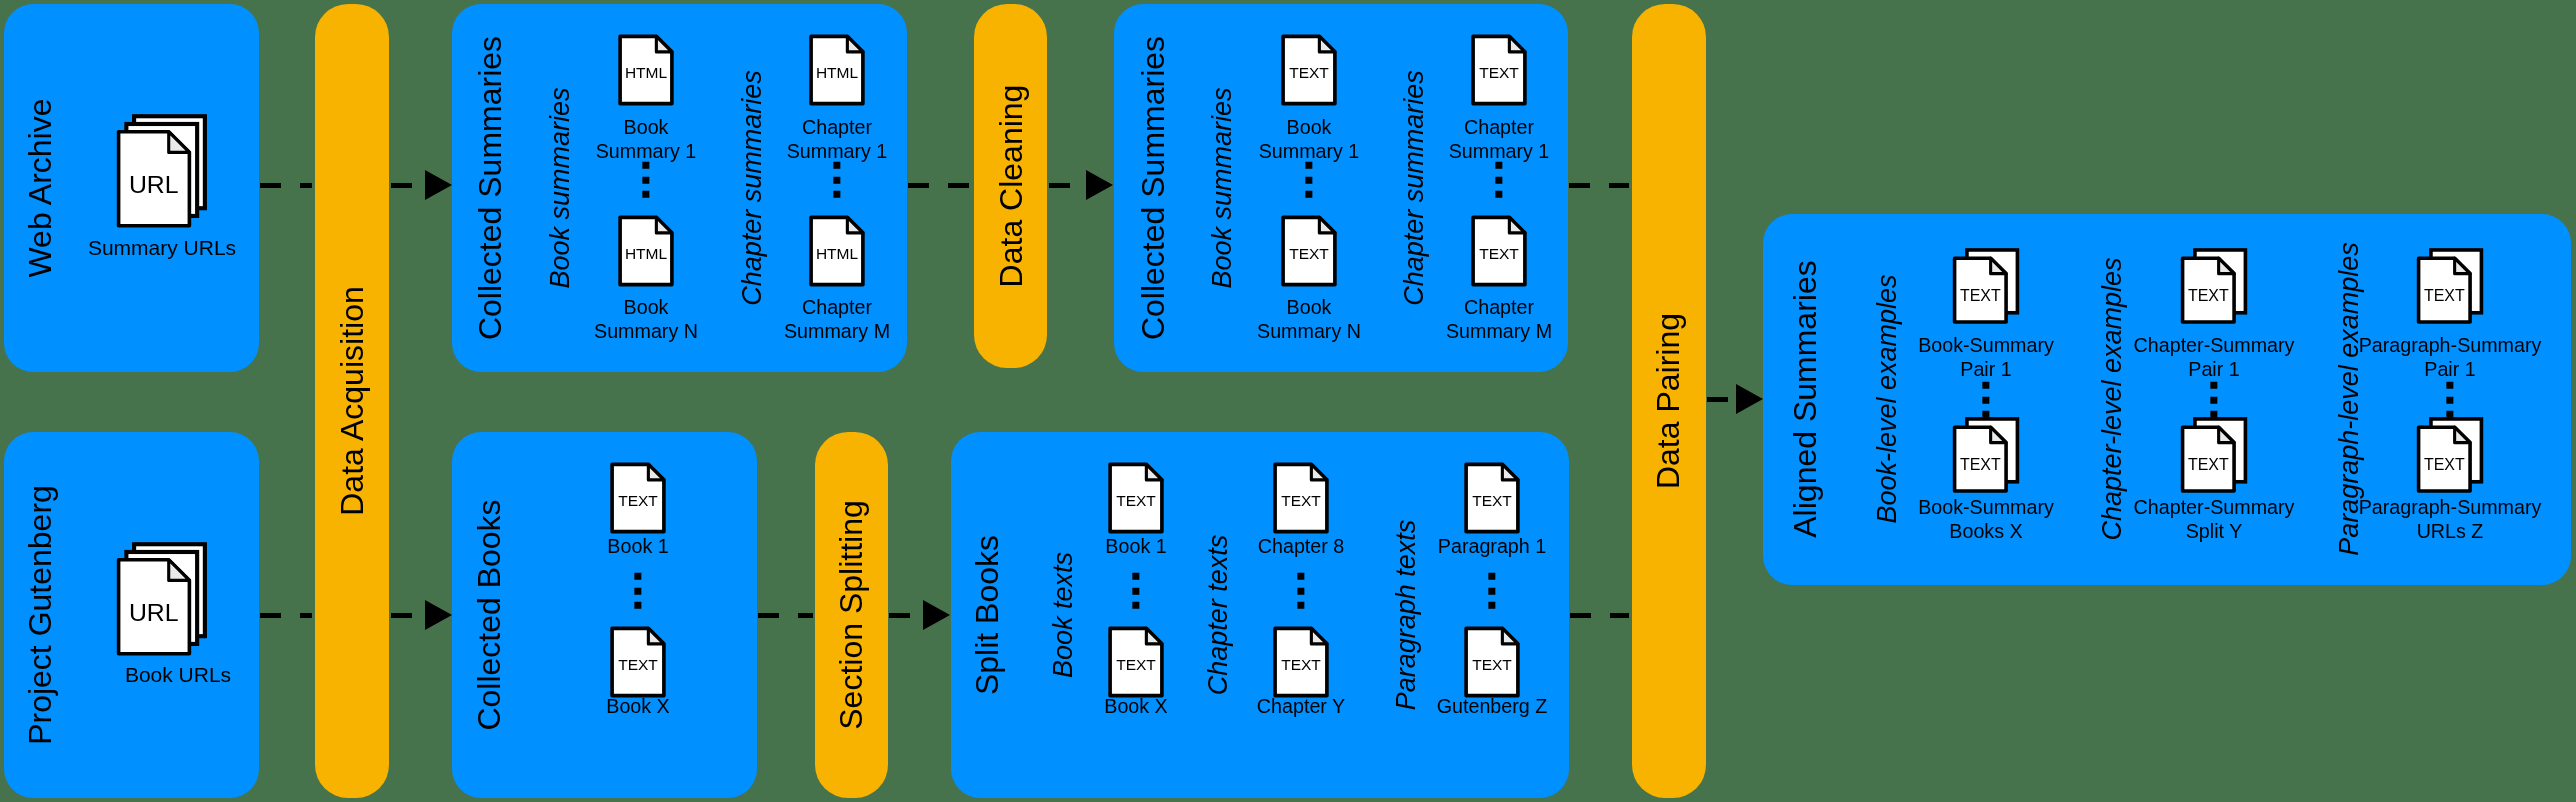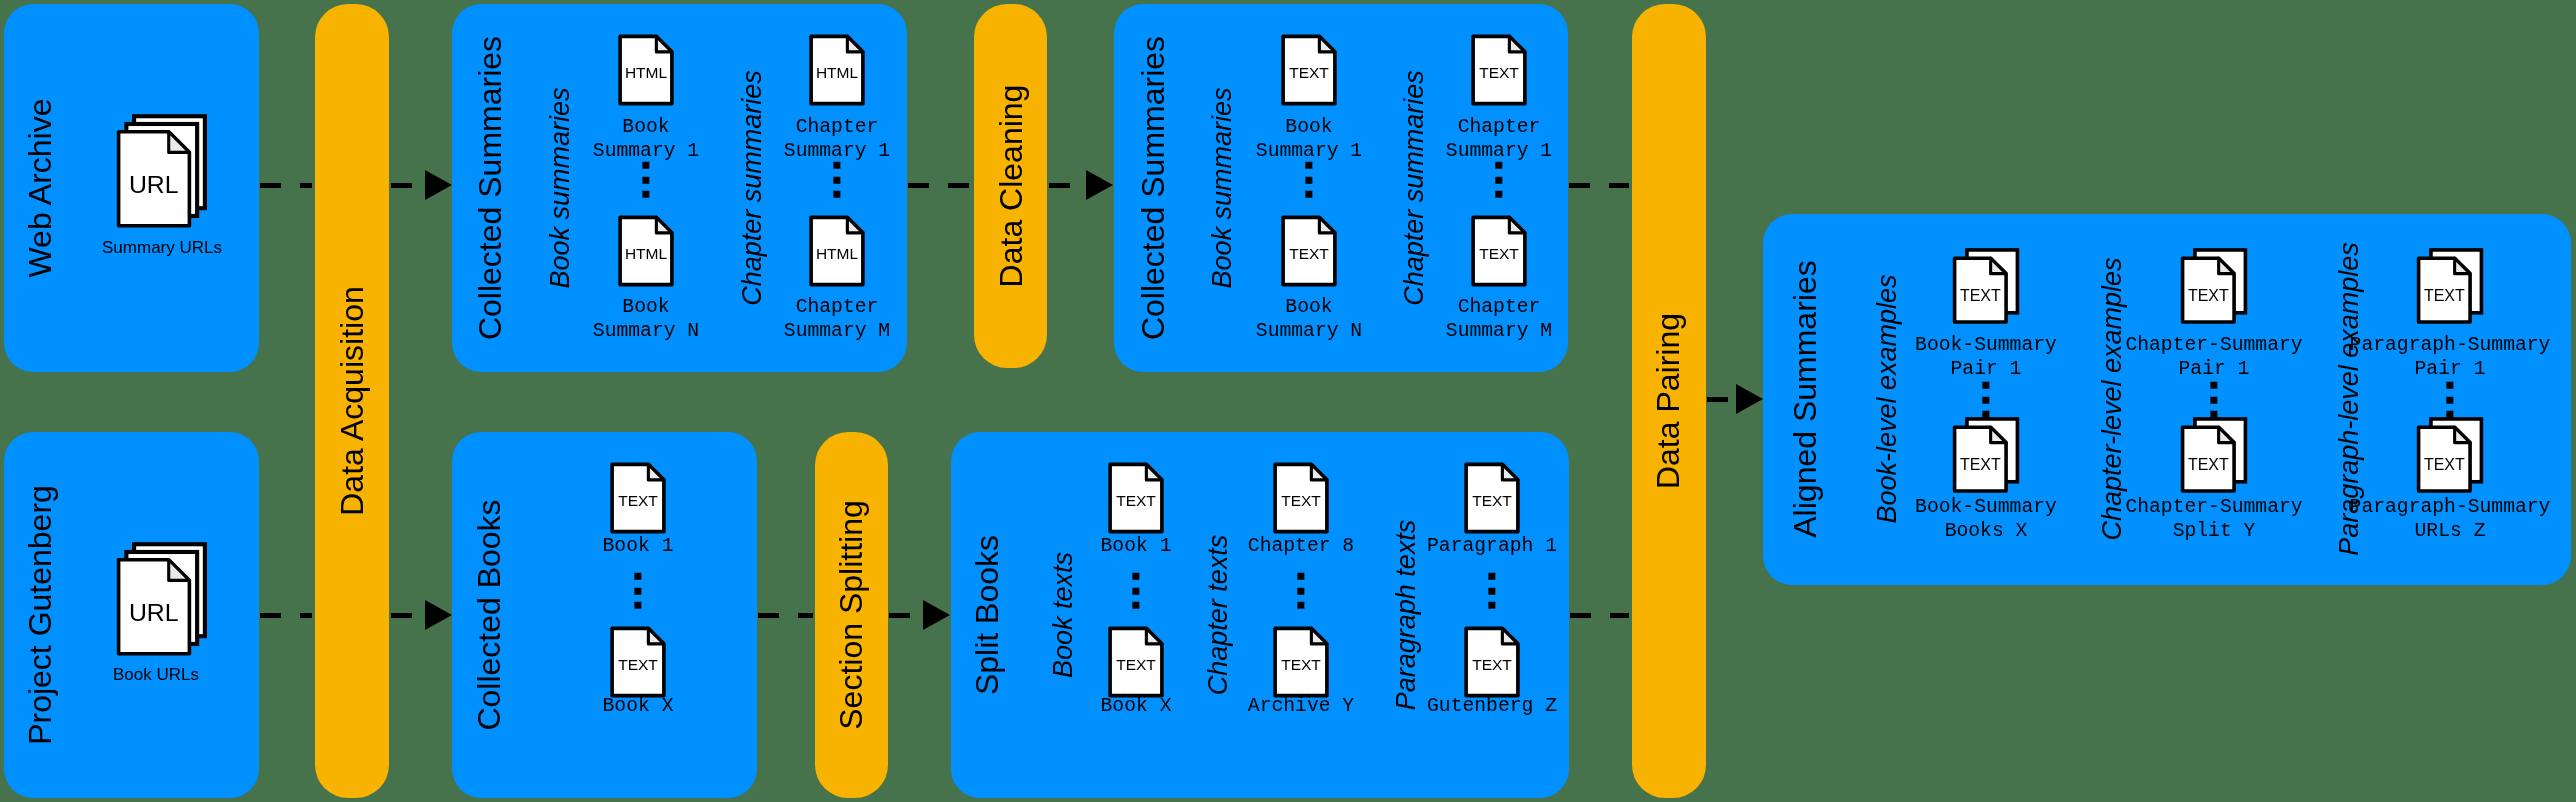--- a/index.html
+++ b/index.html
@@ -28,25 +28,25 @@
     white-space:nowrap;
     display:block;
   }
   .vtext.title > span{font-size:32px;}
   .vtext.sub > span{font-size:27px;font-style:italic;}
   .icon{position:absolute;transform:translate(-50%,-50%);line-height:0;}
   .lbl{
     position:absolute;transform:translate(-50%,-50%);
     font-size:19.7px;line-height:24px;text-align:center;white-space:nowrap;
   }
-  .lbl span{display:block;font-family:Liberation Mono, monospace;}
+  .lbl span{display:block;}
   .lbl span:empty{display:none;}
   .cap{
     position:absolute;transform:translate(-50%,-50%);
-    font-size:17px;text-align:center;white-space:nowrap;
+    font-size:21px;text-align:center;white-space:nowrap;
   }
   .dots{
     position:absolute;transform:translate(-50%,-50%);
     display:flex;flex-direction:column;gap:7.3px;
   }
   .dots i{display:block;width:7.3px;height:7.3px;background:#000;}
   .arrow{
     position:absolute;height:4.7px;
     background:repeating-linear-gradient(to right,#000 0 21px,transparent 21px 40px);
   }
@@ -77,21 +77,21 @@
 <div class="vtext title" style="left:40px;top:615px">
     <span>Project Gutenberg</span>
   </div>
 <div class="icon" style="left:162px;top:599px"><svg width="93" height="116" viewBox="0 0 180 224">
       <rect x="36" y="6" width="137" height="178" fill="#fff" stroke="#000" stroke-width="8"></rect>
       <rect x="21" y="21" width="137" height="178" fill="#fff" stroke="#000" stroke-width="8"></rect>
       <path d="M6 36 h97 l40 40 v142 h-137 z" fill="#fff" stroke="#000" stroke-width="7" stroke-linejoin="round"></path>
       <path d="M103 36 v40 h40 z" fill="#E9E9E9" stroke="#000" stroke-width="6" stroke-linejoin="round"></path>
       <text x="74" y="138" text-anchor="middle" dominant-baseline="central" font-size="48" fill="#000">URL</text>
     </svg></div>
-<div class="cap" style="left:156px;top:675px">Book URLs</div>
+<div class="cap" style="left:178px;top:675px">Book URLs</div>
 
 <div class="bar" style="left:315px;top:4.1px;width:74px;height:794px"></div>
 <div class="vtext title" style="left:352px;top:401px">
     <span>Data Acquisition</span>
   </div>
 
 <div class="bar" style="left:974px;top:4.1px;width:73px;height:364px"></div>
 <div class="vtext title" style="left:1011px;top:186px">
     <span>Data Cleaning</span>
   </div>
@@ -289,21 +289,21 @@
     <i></i>
     <i></i>
     <i></i>
   </div>
 <div class="icon" style="left:1301px;top:662px"><svg width="58" height="74" viewBox="0 0 112 142">
       <path d="M6 6 h70 l30 30 v100 h-100 z" fill="#fff" stroke="#000" stroke-width="7" stroke-linejoin="round"></path>
       <path d="M76 6 v30 h30 z" fill="#E9E9E9" stroke="#000" stroke-width="6" stroke-linejoin="round"></path>
       <text x="56" y="76" text-anchor="middle" dominant-baseline="central" font-size="30" fill="#000">TEXT</text>
     </svg></div>
 <div class="lbl" style="left:1301px;top:706px">
-    <span>Archive Y</span>
+    <span>Chapter Y</span>
   </div>
 <div class="vtext sub" style="left:1406px;top:615px">
     <span>Paragraph texts</span>
   </div>
 <div class="icon" style="left:1492px;top:498px"><svg width="58" height="74" viewBox="0 0 112 142">
       <path d="M6 6 h70 l30 30 v100 h-100 z" fill="#fff" stroke="#000" stroke-width="7" stroke-linejoin="round"></path>
       <path d="M76 6 v30 h30 z" fill="#E9E9E9" stroke="#000" stroke-width="6" stroke-linejoin="round"></path>
       <text x="56" y="76" text-anchor="middle" dominant-baseline="central" font-size="30" fill="#000">TEXT</text>
     </svg></div>
 <div class="lbl" style="left:1492px;top:546px">

